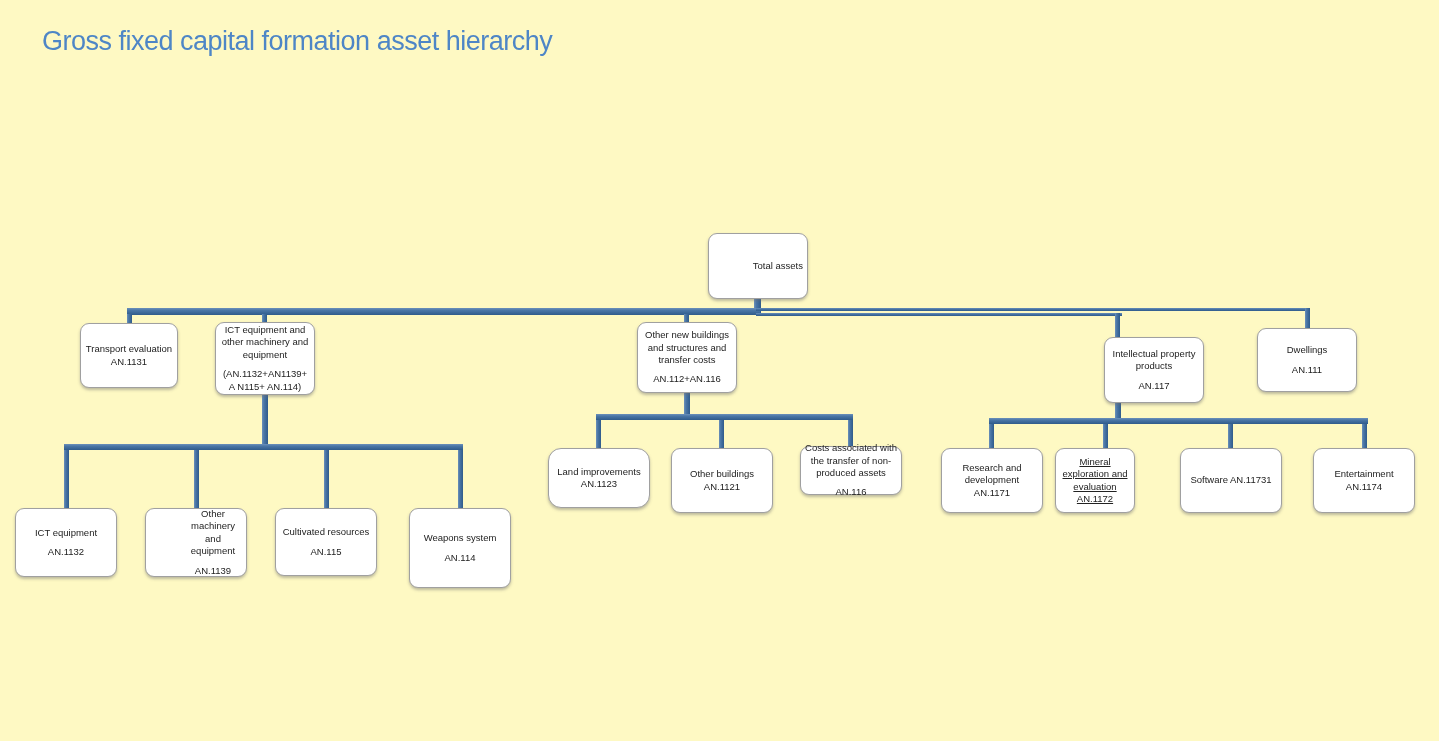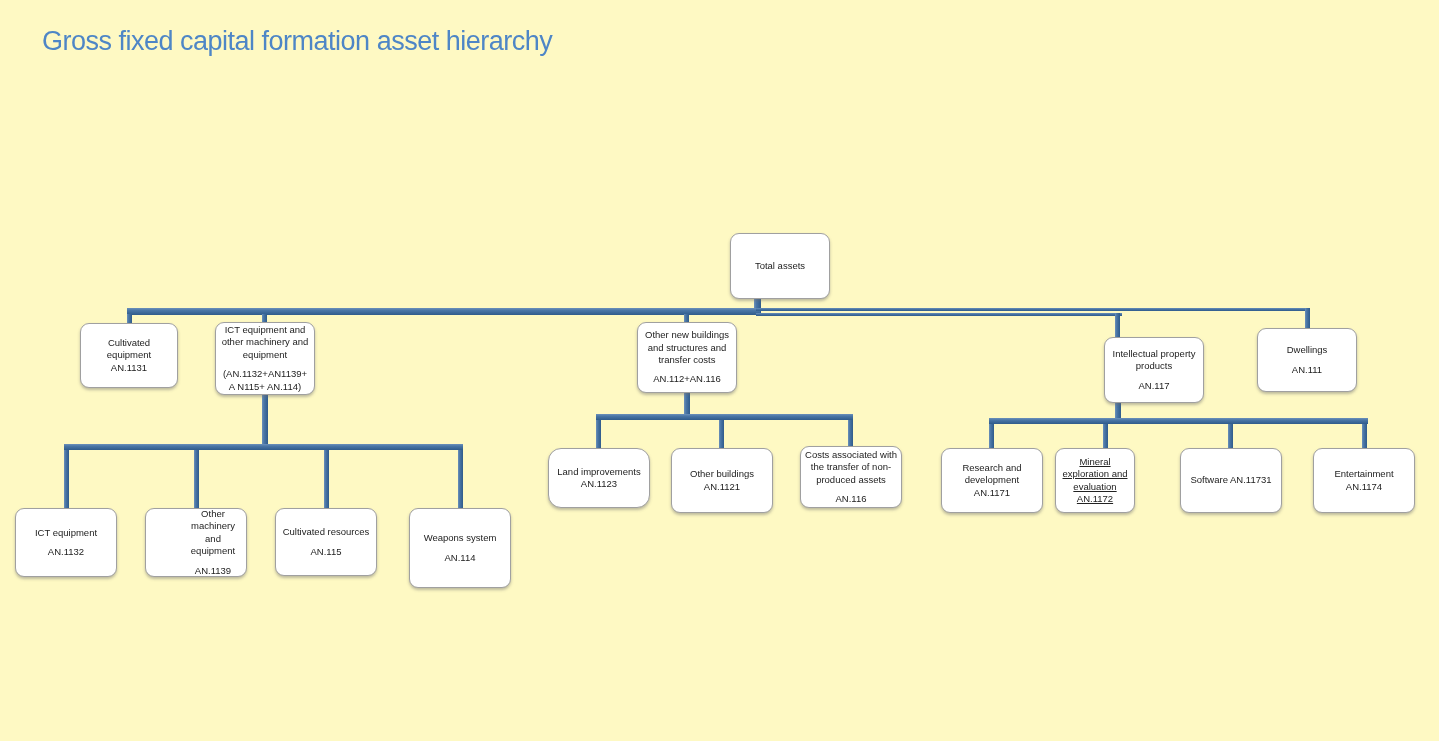--- a/index.html
+++ b/index.html
@@ -21,33 +21,33 @@
     position:absolute;background:#ffffff;
     border:1px solid #a0a0a0;border-radius:9px;
     box-shadow:0 2px 3px rgba(110,110,110,.45);
     display:flex;flex-direction:column;align-items:center;justify-content:center;
     text-align:center;color:#222;font-size:9.5px;line-height:1.3;
     padding:3px 4px;box-sizing:border-box;
   }
   .node .nm,.node .cd{display:block;width:100%;overflow-wrap:break-word;}
   .node.gap .cd{margin-top:7px;}
   
-  #n-total     {left:730px; top:233px; width:100px;height:66px;}
+  #n-total     {left:708px; top:233px; width:100px;height:66px;text-align:right;}
   #n-transport {left:80px;  top:323px; width:98px; height:65px;}
   #n-ict       {left:215px; top:322px; width:100px;height:73px;}
   #n-bld       {left:637px; top:322px; width:100px;height:71px;}
   #n-ip        {left:1068px;top:337px; width:100px;height:66px;margin-left:36px;}
   #n-dwell     {left:1257px;top:328px; width:100px;height:64px;}
   #n-icteq     {left:15px;  top:508px; width:102px;height:69px;}
   #n-othermach {left:145px; top:508px; width:102px;height:69px;padding-left:38px;}
   #n-cultiv    {left:275px; top:508px; width:102px;height:68px;}
   #n-weapons   {left:409px; top:508px; width:102px;height:80px;}
   #n-land      {left:548px; top:448px; width:102px;height:60px;border-radius:13px;}
   #n-otherbld  {left:671px; top:448px; width:102px;height:65px;}
-  #n-costs     {left:800px; top:446px; width:102px;height:62px;}
+  #n-costs     {left:800px; top:446px; width:102px;height:49px;}
   #n-rnd       {left:941px; top:448px; width:102px;height:65px;}
   #n-mineral   {left:1055px;top:448px; width:80px;height:65px;text-decoration:underline;}
   #n-software  {left:1180px;top:448px; width:102px;height:65px;}
   #n-entertain {left:1313px;top:448px; width:102px;height:65px;}
 </style>
 </head>
 <body>
 
 <div class="canvas">
 
@@ -82,21 +82,21 @@
   <i class="ln v" style="left:1103px;top:424px;width:5px;height:24px;"></i>
   <i class="ln v" style="left:1228px;top:424px;width:5px;height:24px;"></i>
   <i class="ln v" style="left:1362px;top:424px;width:5px;height:24px;"></i>
 
   <div class="node" id="n-total">
     <span class="nm">Total assets</span>
     <span class="cd"></span>
   </div>
 
   <div class="node" id="n-transport">
-    <span class="nm">Cultivated equipment</span>
+    <span class="nm">Transport evaluation</span>
     <span class="cd">AN.1131</span>
   </div>
 
   <div class="node gap" id="n-ict">
     <span class="nm">ICT equipment and other machinery and equipment</span>
     <span class="cd">(AN.1132+AN1139+A N115+ AN.114)</span>
   </div>
 
   <div class="node gap" id="n-bld">
     <span class="nm">Other new buildings and structures and transfer costs</span>

